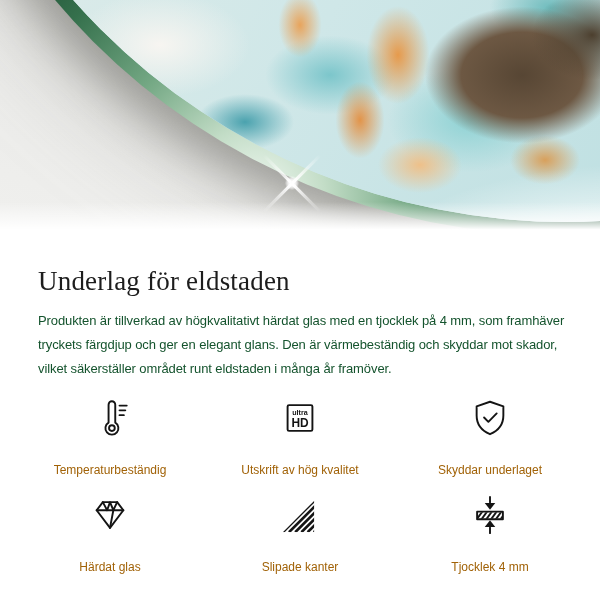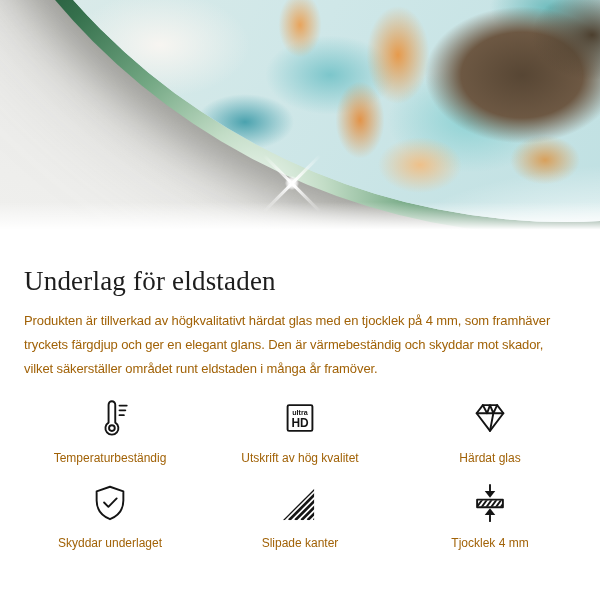--- a/index.html
+++ b/index.html
@@ -44,31 +44,31 @@
       width:80px; height:3px; filter:blur(0.6px);
       background: linear-gradient(90deg, rgba(255,255,255,0), rgba(255,255,255,0.95) 44%, #fff 50%, rgba(255,255,255,0.95) 56%, rgba(255,255,255,0)); }
   .sparkle::before { transform:rotate(45deg); }
   .sparkle::after  { transform:rotate(-45deg); }
   .sparkle-core { position:absolute; left:33px; top:33px; width:14px; height:14px; border-radius:50%;
       background: radial-gradient(circle, #ffffff 0%, rgba(255,255,255,0.8) 40%, rgba(255,255,255,0) 75%); }
   .hero-fade { position:absolute; left:0; bottom:0; width:100%; height:30px;
       background: linear-gradient(to bottom, rgba(255,255,255,0), #ffffff 92%); }
 
   
-  .content { padding: 0 24px; margin-top: 32px; }
+  .content { padding: 0 38px; margin-top: 32px; }
   .title { margin-top:4px; font-family:"Liberation Serif", serif; font-weight:400;
            font-size:27px; line-height:35px; color:#1d1d1d; letter-spacing:0.2px; }
-  .paragraph { margin-top:10px; font-size:13px; line-height:24px; color:#a16207;
+  .paragraph { margin-top:10px; font-size:13px; line-height:24px; color:#14532d;
                letter-spacing:-0.1px; }
   .paragraph div { white-space:nowrap; }
 
   
   .features { margin-top:16px; padding:0 15px; display:grid;
               grid-template-columns: repeat(3, 1fr); row-gap:17px; }
-  .feature { display:flex; flex-direction:column; align-items:center; }
+  .feature { display:flex; flex-direction:column; align-items:center;gap:12px; }
   .feature svg { width:42px; height:42px; display:block; }
   .feature-label { margin-top:12px; font-size:12px; color:#a16207; text-align:center; }
   .icon-stroke { stroke:#141414; fill:none; stroke-width:2; stroke-linecap:round; stroke-linejoin:round; }
 </style>
 </head>
 <body>
 
 <div class="hero">
   <div class="circle shadow-2"></div>
   <div class="circle shadow-1"></div>
@@ -110,34 +110,34 @@
     <svg viewBox="0 0 44 44">
       <rect class="icon-stroke" x="9" y="8.5" width="26" height="27" rx="1.5" stroke-width="2.4"></rect>
       <text x="22" y="19" text-anchor="middle" font-size="7.5" font-weight="700" font-family="Liberation Sans, sans-serif" fill="#141414">ultra</text>
       <text x="22" y="31" text-anchor="middle" font-size="12.5" font-weight="700" font-family="Liberation Sans, sans-serif" fill="#141414">HD</text>
     </svg>
     <div class="feature-label">Utskrift av hög kvalitet</div>
   </div>
 
   <div class="feature">
     <svg viewBox="0 0 44 44">
+      <path class="icon-stroke" d="M22 5 L36 9.8 V19.5 C36 28.8 30.2 35.6 22 39 C13.8 35.6 8 28.8 8 19.5 V9.8 Z"></path>
+      <path class="icon-stroke" d="M15.8 21.5 L20.3 26 L29 17.2"></path>
+    </svg>
+    <div class="feature-label">Skyddar underlaget</div>
+  </div>
+
+  <div class="feature">
+    <svg viewBox="0 0 44 44">
       <path class="icon-stroke" d="M8 17 L14.5 8.5 H29.5 L36 17 L22 35.5 Z"></path>
       <line class="icon-stroke" x1="8" y1="17" x2="36" y2="17"></line>
       <path class="icon-stroke" d="M14.5 8.5 L19 17 L22 8.5 L25.5 17 L29.5 8.5"></path>
       <line class="icon-stroke" x1="25.5" y1="17" x2="22" y2="35.5"></line>
     </svg>
     <div class="feature-label">Härdat glas</div>
-  </div>
-
-  <div class="feature">
-    <svg viewBox="0 0 44 44">
-      <path class="icon-stroke" d="M22 5 L36 9.8 V19.5 C36 28.8 30.2 35.6 22 39 C13.8 35.6 8 28.8 8 19.5 V9.8 Z"></path>
-      <path class="icon-stroke" d="M15.8 21.5 L20.3 26 L29 17.2"></path>
-    </svg>
-    <div class="feature-label">Skyddar underlaget</div>
   </div>
 
   <div class="feature">
     <svg viewBox="0 0 44 44">
       <defs>
           <clipPath id="triclip">
             <polygon points="4,40 37,7 37,40"></polygon>
           </clipPath>
         </defs>
       <g clip-path="url(#triclip)" stroke="#141414" stroke-width="2.8">

